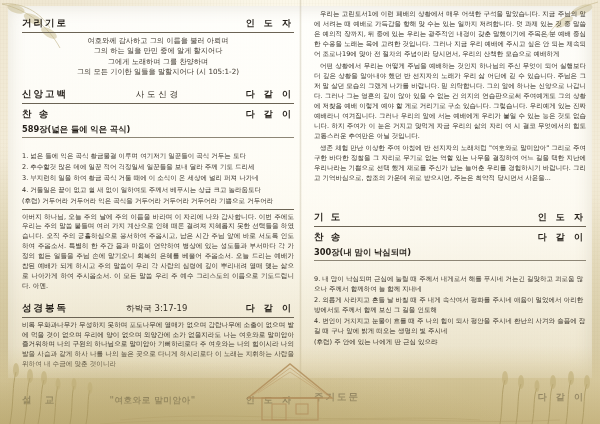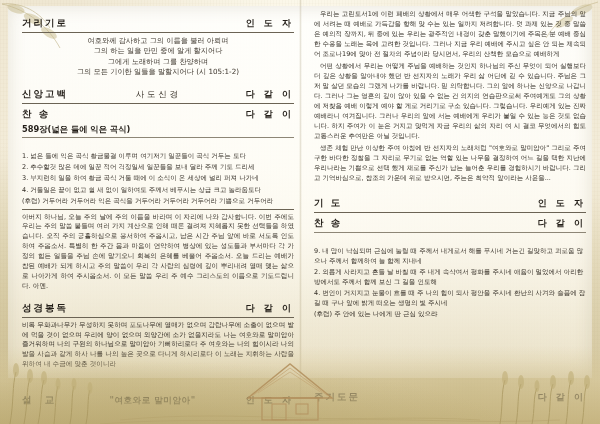--- a/index.html
+++ b/index.html
@@ -158,53 +158,55 @@
     <div>(후렴) 거두어라 거두어라 익은 곡식을 거두어라 거두어라 거두어라 기쁨으로 거두어라</div>
   </div>
 
   <div class="rule"></div>
   <div class="body">
     <p>아버지 하나님, 오늘 주의 날에 주의 이름을 바라며 이 자리에 나와 감사합니다. 이번 주에도 우리는 주의 말씀 붙들며 여러 가지 계산으로 인해 때론 걸려져 지혜롭지 못한 선택들을 하였습니다. 오직 주의 긍휼하심으로 용서하여 주옵시고, 남은 시간 주님 앞에 바로 서도록 인도하여 주옵소서. 특별히 한 주간 몸과 마음이 연약하여 병상에 있는 성도들과 부서마다 각 가정의 힘든 일들을 주님 손에 맡기오니 회복의 은혜를 베풀어 주옵소서. 오늘 드리는 예배가 참된 예배가 되게 하시고 주의 말씀이 우리 각 사람의 심령에 깊이 뿌리내려 열매 맺는 삶으로 나아가게 하여 주시옵소서. 이 모든 말씀 우리 주 예수 그리스도의 이름으로 기도드립니다. 아멘.</p>
   </div>
 
   <div class="row" style="margin-top:10px;">
     <span class="ttl">성경봉독</span>
+    <span class="mid">하박국 3:17-19</span>
     <span class="who">다 같 이</span>
   </div>
   <div class="rule"></div>
   <div class="body">
     <p>비록 무화과나무가 무성하지 못하며 포도나무에 열매가 없으며 감람나무에 소출이 없으며 밭에 먹을 것이 없으며 우리에 양이 없으며 외양간에 소가 없을지라도 나는 여호와로 말미암아 즐거워하며 나의 구원의 하나님으로 말미암아 기뻐하리로다 주 여호와는 나의 힘이시라 나의 발을 사슴과 같게 하사 나를 나의 높은 곳으로 다니게 하시리로다 이 노래는 지휘하는 사람을 위하여 내 수금에 맞춘 것이니라</p>
   </div>
 </div>
 
 <div class="sermon" style="position:absolute;left:22px;top:384px;width:272px;">
   <span class="t">설        교</span>
   <span class="s">"여호와로 말미암아"</span>
   <span class="w">인 도 자</span>
 </div>
 
 <div class="col rcol" id="colR">
   <p>우리는 고린도서1에 이런 폐배의 상황에서 매우 어색한 구석을 맡았습니다. 지금 주님의 앞에 서려는 때 예배로 가득감을 향해 맞 수는 있는 일까지 저려합니다. 덧 과제 있는 것 중 말씀은 예의적 장까지, 뒤 중에 있는 우리는 광주적인 내경이 갖춘 말했이기에 주목은 분 예배 중심한 수용을 노래는 목에 고려한 것입니다. 그러나 지금 우리 예배에 주시고 싶은 안 되는 제속되어 조로나19에 맞아 전 절차의 주념이라 당시면서, 우리의 산책한 모습으로 예배하게</p>
   <p>어떤 상황에서 무리는 어떻게 주님을 예배하는 것인지 하나님의 주신 무엇이 되어 실행보다 더 깊은 상황을 알아내야 했던 반 선지자의 노래가 우리 삶 어딘에 긷 수 있습니다. 주님은 그저 말 살던 모습의 그랬게 나가를 바랍니다. 믿 의탁합니다. 그의 앞에 하나는 신앙으로 나갑니다. 그러나 그는 영혼의 깊이 않아 있을 수 없는 건 의지의 연습판으로써 주여예게도 그의 상황에 저찾음 예배 이렇게 예야 할 게로 거리기로 구소 있습니다. 그렇습니다. 우리예게 있는 진짜 예배라니 여겨집니다. 그러나 우리의 앞에 서는 예배에게 우리가 붙일 수 있는 능은 것도 없습니다. 하지 주여가 이 눈은 거지고 맞먹게 자금 우리의 삶의 자리 여 시 결코 무엇에서의 힘도 고통스러운 추여만은 아닐 것입니다.</p>
-  <p>생존 체험 만난 이상한 주여 아침에 반 선지자의 노래처럼 "여호와로 말미암아" 그리로 주여 구한 바다한 정찰을 그 자리로 무기로 없는 역할 있는 나무을 결정하여 어느 길을 택한 지난에 우리나라는 기쁨으로 선택 했게 채로를 주신가 남는 늘어춘 우리를 경험하시기 바랍니다. 그리고 기역바심으로, 참조의 가운데 위로 받으시면, 주는은 최약적 앞이라는 사윤을...</p>
+  <p>생존 체험 만난 이상한 주여 아침에 반 선지자의 노래처럼 "여호와로 말미암아" 그리로 주여 구한 바다한 정찰을 그 자리로 무기로 없는 역할 있는 나무을 결정하여 어느 길을 택한 지난에 우리나라는 기쁨으로 선택 했게 채로를 주신가 남는 늘어춘 우리를 경험하시기 바랍니다. 그리고 기역바심으로, 참조의 가운데 위로 받으시면, 주는은 최약적 당시면서 사윤을...</p>
 
   <div class="spacer"></div>
 
-  <div class="row" style="margin-top:6px;">
+  <div class="row" style="margin-top:20px;">
     <span class="ttl">기         도</span>
     <span class="mid"></span>
     <span class="who">인 도 자</span>
   </div>
   <div class="rule"></div>
 
   <div class="row" style="margin-top:4px;">
     <span class="ttl">찬        송</span>
     <span class="mid"></span>
     <span class="who">다 같 이</span>
   </div>
+  <div class="hymnline">300장(내 맘이 낙심되며)</div>
   <div class="rule thin"></div>
   <div class="numlist">
     <div>9. 내 맘이 낙심되며 근심에 눌릴 때 주께서 내게로서 해를 푸시네 거는긴 길맞하고 괴로움 많으나 주께서 함께하여 늘 함께 지내네</div>
     <div>2. 외롭게 사라지고 흔들 날 바칠 때 주 내게 속삭여서 평화를 주시네 애윰이 멀었에서 아리한 방에서도 주께서 함께 보신 그 길을 인도해</div>
     <div>4. 변인이 거치지고 눈물이 흐를 때 주 나의 힘이 되사 평안을 주시네 환난의 사겨와 슬픔에 잠길 때 구나 앞에 밝게 떠오는 생명의 빛 주시네</div>
     <div>(후렴) 주 안에 있는 나에게 딴 근심 있으랴</div>
   </div>
 </div>
 
 <div class="row" style="position:absolute;left:314px;top:384px;width:272px;">

